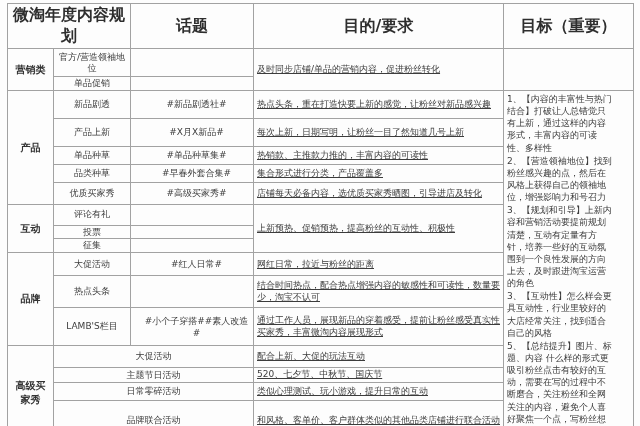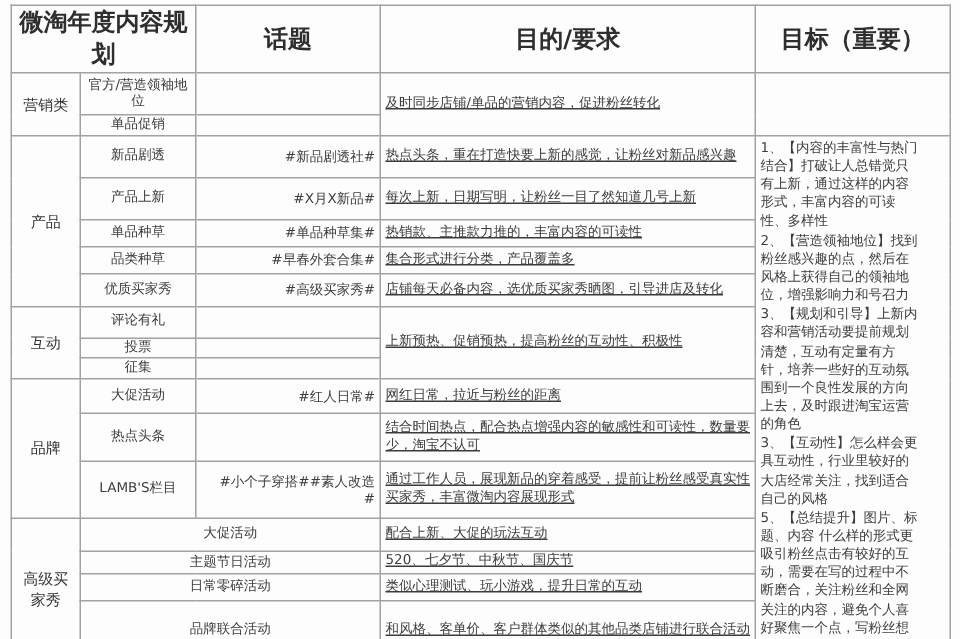--- a/index.html
+++ b/index.html
@@ -20,23 +20,23 @@
   }
   .plan th,.plan td{
     border:1px solid #a2a2a2;
     padding:1px 3px;
     overflow:hidden;
     vertical-align:middle;
   }
   .plan th{
     font-size:16px;font-weight:bold;text-align:center;color:#2e2e2e;
   }
-  td.cat{text-align:center;font-size:10px;font-weight:normal;color:#333;}
+  td.cat{text-align:center;font-size:10px;font-weight:bold;color:#333;}
   td.sub{text-align:center;font-size:9px;line-height:1.2;}
-  td.topic{text-align:right;font-size:9px;padding-left:12px;}
+  td.topic{text-align:center;font-size:9px;padding-left:12px;}
   td.purpose{font-size:9px;text-align:left;line-height:1.25;text-decoration:underline;}
   td.goal{font-size:9px;vertical-align:top;text-align:left;line-height:1.35;padding:2px 3px;}
   td.goal p{margin:0 16px 1px 0;}
   .watermark{
     position:absolute;right:3px;bottom:2px;
     font-size:21px;font-weight:bold;letter-spacing:1px;
     color:#e8453c;
     text-shadow:1px 1px 0 #fff,-1px -1px 0 #fff,1px -1px 0 #fff,-1px 1px 0 #fff;
   }
 </style>

